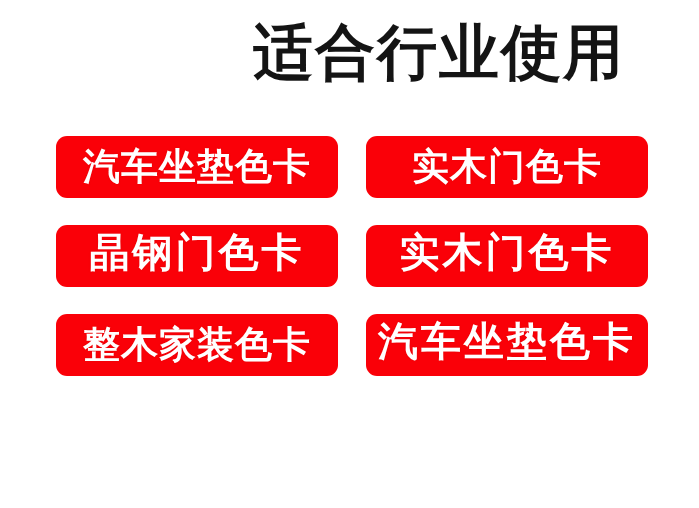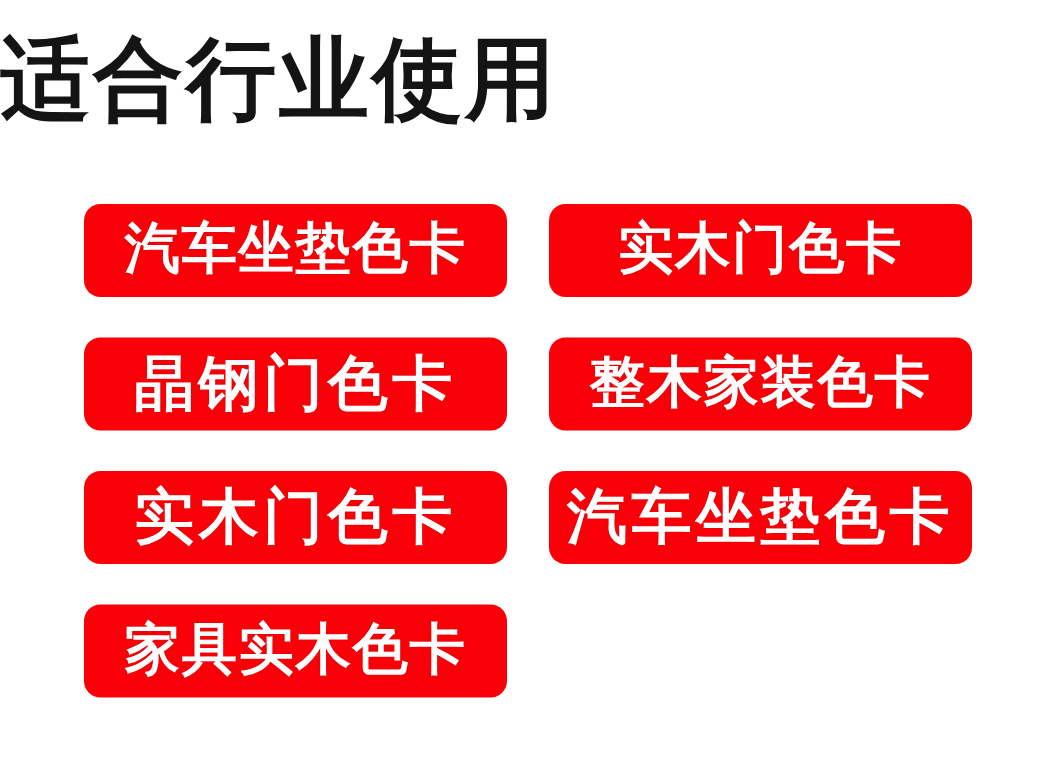--- a/index.html
+++ b/index.html
@@ -18,28 +18,29 @@
     position: relative;
     width: 699px;
     height: 508px;
     background: #ffffff;
   }
   #page-title {
     position: absolute;
     left: 0;
     top: 18px;
     width: 597px;
-    text-align: left;
+    text-align: right;
     font-family: "Liberation Serif", "DejaVu Serif", serif;
     font-weight: bold;
     font-size: 60px;
     line-height: 70px;
     letter-spacing: 2px;
     color: #141414;
     white-space: nowrap;
+    padding-left: 28px;
     -webkit-font-smoothing: antialiased;
   }
   #button-grid {
     position: absolute;
     left: 56px;
     top: 136px;
     width: 592px;
     height: 330px;
     display: grid;
     grid-template-columns: 282px 282px;
@@ -64,20 +65,21 @@
     font-size: 37px;
     line-height: 40px;
     color: #ffffff;
     letter-spacing: 1px;
     white-space: nowrap;
     text-shadow: 0 0 2px rgba(180, 0, 0, 0.35);
   }
   .len5 .industry-button-label {
     font-size: 40px;
     letter-spacing: 3px;
+    font-family: Liberation Mono, monospace;
   }
 </style>
 </head>
 <body>
 
 <div id="page">
 
   <div id="page-title">适合行业使用</div>
 
   <div id="button-grid">
@@ -87,31 +89,28 @@
     </div>
 
     <div class="industry-button">
       <span class="industry-button-label">实木门色卡</span>
     </div>
 
     <div class="industry-button len5">
       <span class="industry-button-label">晶钢门色卡</span>
     </div>
 
+    <div class="industry-button len5">
+      <span class="industry-button-label">实木门色卡</span>
+    </div>
+
     <div class="industry-button">
       <span class="industry-button-label">整木家装色卡</span>
-    </div>
-
-    <div class="industry-button len5">
-      <span class="industry-button-label">实木门色卡</span>
     </div>
 
     <div class="industry-button len5">
       <span class="industry-button-label">汽车坐垫色卡</span>
     </div>
 
-    <div class="industry-button">
-      <span class="industry-button-label">家具实木色卡</span>
-    </div>
 
 
   </div>
 </div>
 
 </body></html>

